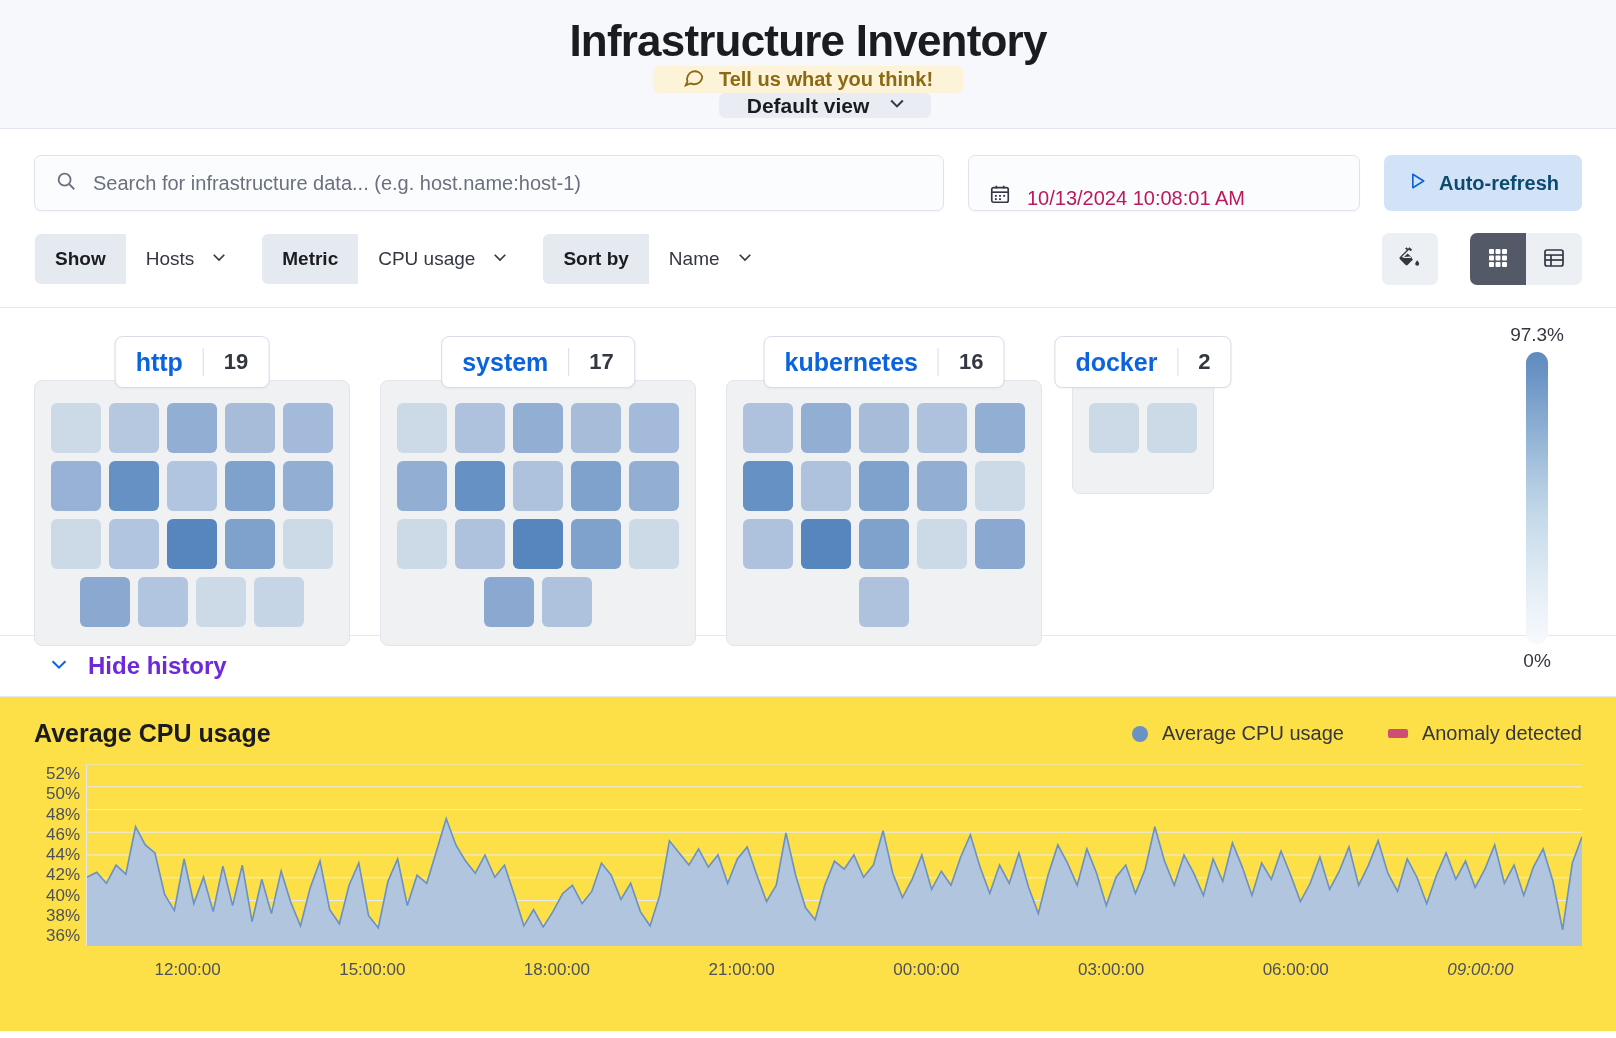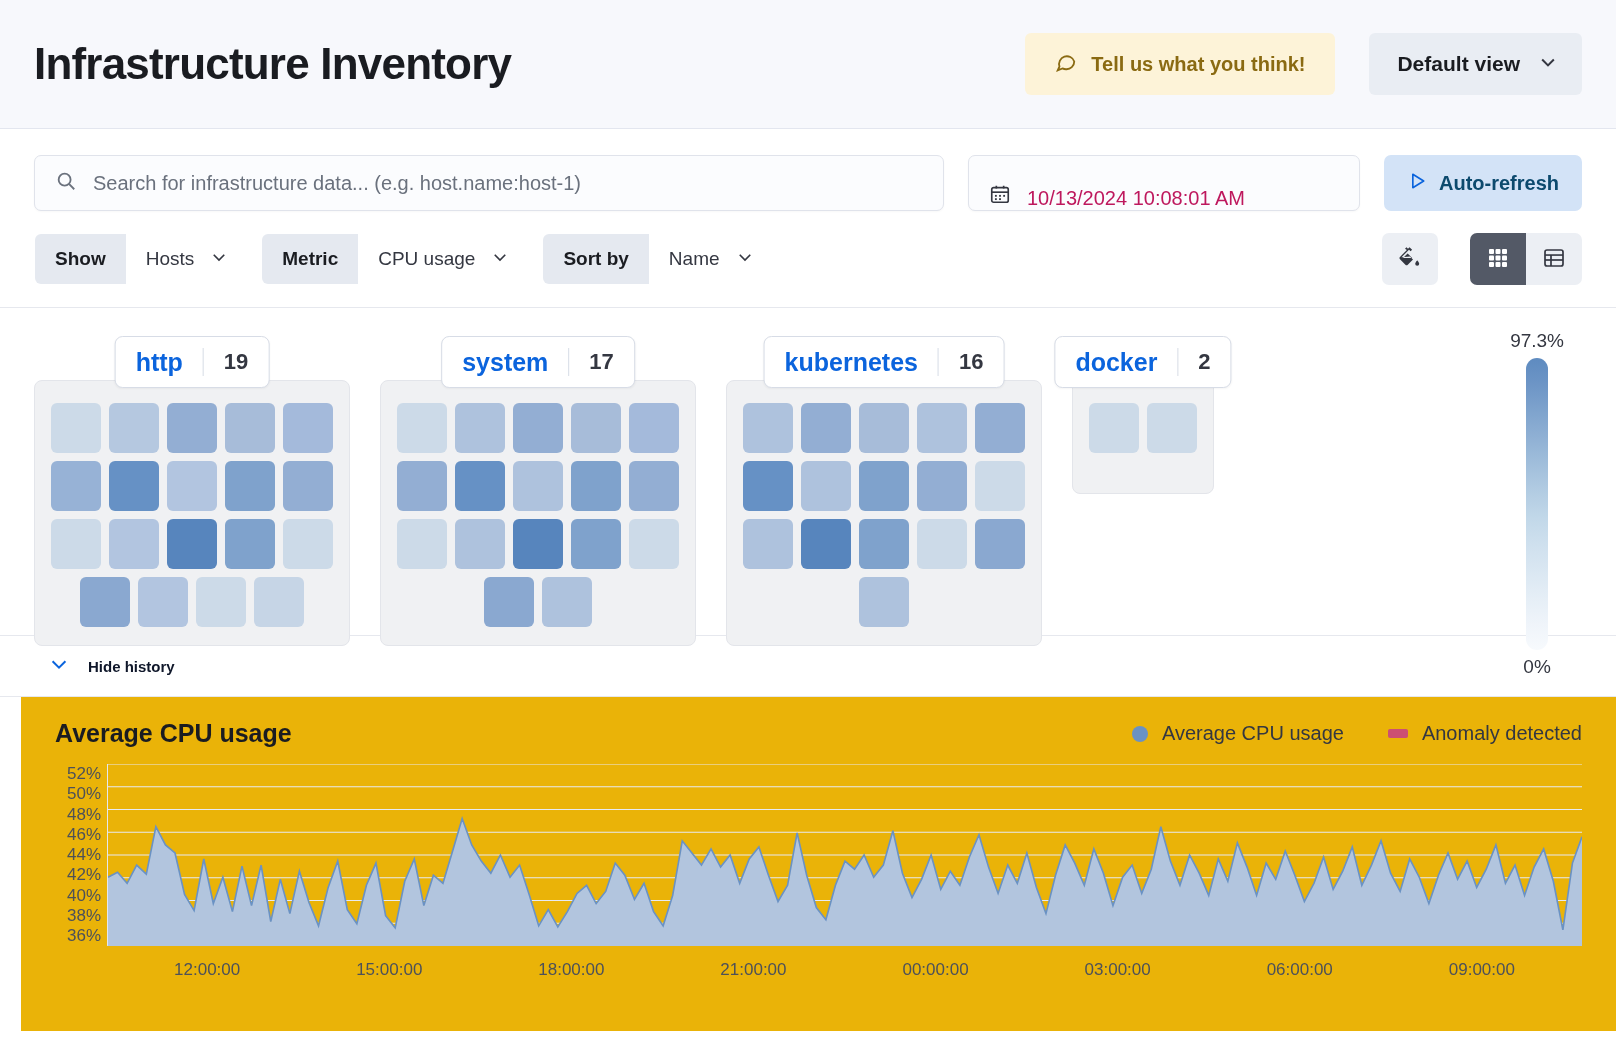--- a/index.html
+++ b/index.html
@@ -11,21 +11,22 @@
     overflow: hidden;
   }
 
   
   .page-header {
     height: 129px;
     background: #f7f8fc;
     border-bottom: 1px solid #e3e6ef;
     display: flex;
     align-items: center;
-    padding: 0 34px;
+    padding: 16px 34px;
+    flex-direction: column;
   }
   .page-title {
     font-size: 44px;
     font-weight: 700;
     letter-spacing: -0.8px;
     color: #1a1c21;
     flex: 1;
   }
   .feedback-btn {
     background: #fdf3d8;
@@ -161,45 +162,45 @@
     padding: 22px 16px 18px 16px; min-height: 114px;
   }
   .waffle-rows { display: flex; flex-direction: column; gap: 8px; }
   .waffle-row { display: flex; gap: 8px; justify-content: center; }
   .node {
     width: 50px; height: 50px; border-radius: 6px;
     cursor: pointer;
   }
 
   .legend-scale {
-    position: absolute; right: 52px; top: 22px;
+    position: absolute; right: 52px; top: 16px;
     display: flex; flex-direction: column; align-items: center; margin-left: 32px;
   }
   .legend-top, .legend-bottom { font-size: 19px; color: #343741; }
   .legend-bar {
     width: 22px; height: 292px; border-radius: 11px; margin: 6px 0;
     background: linear-gradient(to bottom,
       #5e8bc0 0%, #6d95c6 9%, #7ea3cd 18%, #8fb0d4 27%,
       #a0bedb 36%, #b1cbe2 45%, #c2d8e9 55%, #cfe0ee 64%,
       #dae7f2 73%, #e5eef6 82%, #eff4fa 91%, #f7fafd 100%);
   }
 
   
   .history-toggle {
     border-top: 1px solid #e6e8ee;
     border-bottom: 1px solid #e6e8ee;
     height: 62px; display: flex; align-items: center;
     padding: 0 48px; gap: 18px; background: #fff;
   }
   .history-toggle .hl {
-    color: #0f172a; font-size: 15px; font-weight: 700; cursor: pointer;
+    color: #6d28d9; font-size: 24px; font-weight: 700; cursor: pointer;
   }
 
   
-  .chart-panel { background: #eab308; padding: 22px 34px 0 34px; height: 334px; margin-left: 21px; }
+  .chart-panel { background: #fde047; padding: 22px 34px 0 34px; height: 334px; }
   .chart-head { display: flex; align-items: center; }
   .chart-title { font-size: 25px; font-weight: 700; color: #1a1c21; flex: 1; }
   .chart-legend { display: flex; gap: 44px; align-items: center; }
   .lg-item { display: flex; align-items: center; gap: 14px; font-size: 20px; color: #343741; }
   .lg-dot { width: 16px; height: 16px; border-radius: 50%; background: #6a92c4; }
   .lg-sq { width: 20px; height: 9px; border-radius: 2px; background: #cc4f73; }
 
   .chart-body { display: flex; margin-top: 16px; }
   .y-axis {
     width: 52px; display: flex; flex-direction: column;
@@ -551,17 +552,17 @@
           </svg>
         </div>
       <div class="x-axis" id="xaxis-root">
           <span style="left: 6.79012%;">12:00:00</span>
           <span style="left: 19.1358%;">15:00:00</span>
           <span style="left: 31.4815%;">18:00:00</span>
           <span style="left: 43.8272%;">21:00:00</span>
           <span style="left: 56.1728%;">00:00:00</span>
           <span style="left: 68.5185%;">03:00:00</span>
           <span style="left: 80.8642%;">06:00:00</span>
-          <span style="left: 93.2099%;">09:00:00</span>
+          <span style="left: 93.2099%; font-style: italic;">09:00:00</span>
         </div>
     </div>
   </div>
 </div>
 
 </body></html>

